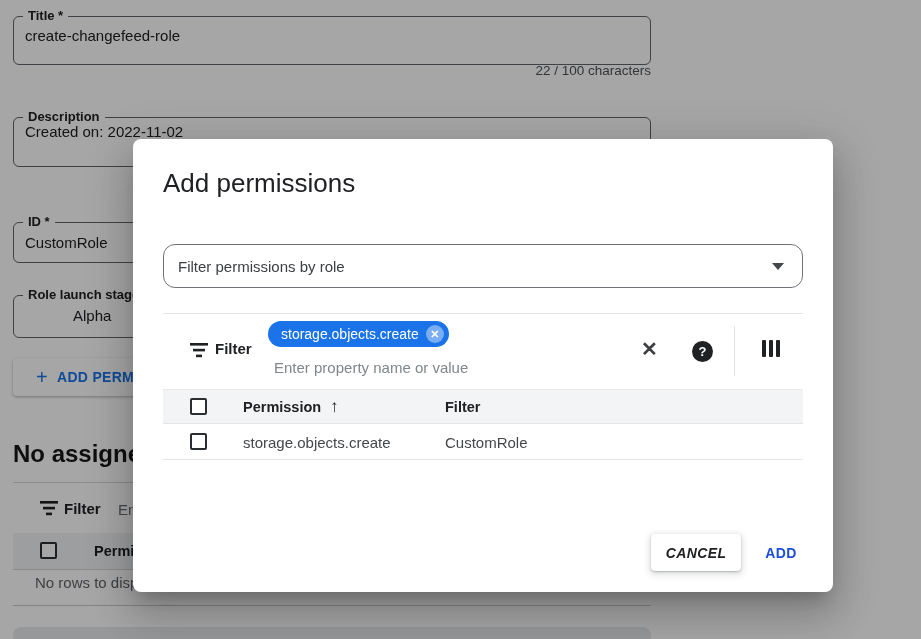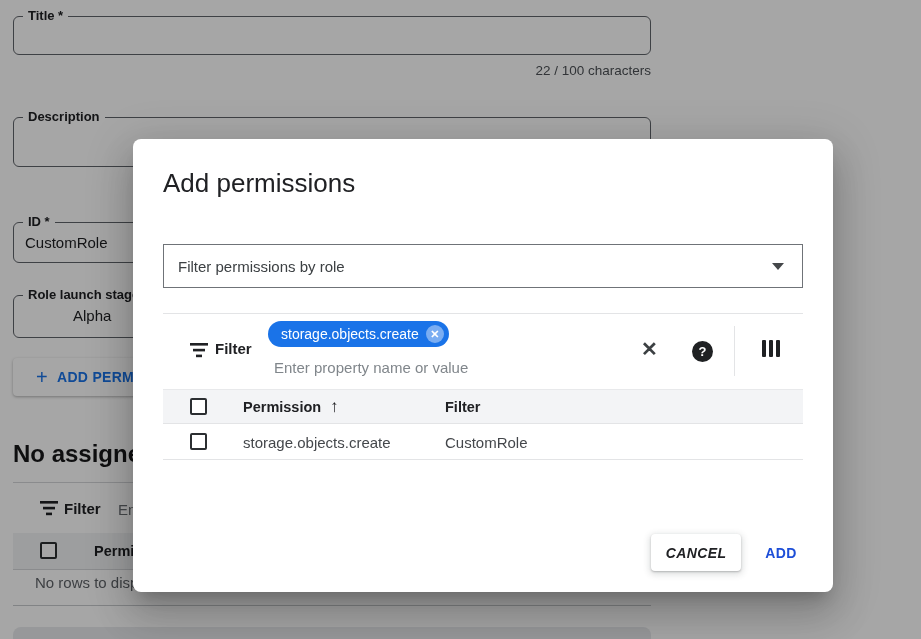--- a/index.html
+++ b/index.html
@@ -41,21 +41,21 @@
   .scrim { position:absolute; inset:0; background:rgba(0,0,0,0.35); }
 
   
   .modal { position:absolute; left:133px; top:139px; width:700px; height:453px;
            background:#fff; border-radius:8px;
            box-shadow:0 11px 15px -7px rgba(0,0,0,.2), 0 24px 38px 3px rgba(0,0,0,.14),
                       0 9px 46px 8px rgba(0,0,0,.12); }
   .modal-title { position:absolute; left:30px; top:29px; font-size:26px; font-weight:400;
                  color:#202124; }
   .role-select { position:absolute; left:30px; top:105px; width:640px; height:44px;
-                 border:1px solid #6f7378; border-radius:0; display:flex; align-items:center;
+                 border:1px solid #6f7378; border-radius:12px; display:flex; align-items:center;
                  padding:0 18px 0 14px; cursor:pointer; background:#fff; }
   .role-select-text { font-size:15px; color:#3c4043; flex:1; }
   .caret-down { width:0; height:0; border-left:6px solid transparent; border-right:6px solid transparent;
                 border-top:7px solid #44474a; }
 
   .toolbar { position:absolute; left:30px; top:174px; width:640px; height:76px;
              border-top:1px solid #e3e4e6; }
   .t-filter-icon { position:absolute; left:27px; top:29px; }
   .t-filter-label { position:absolute; left:52px; top:26px; font-size:15px; font-weight:700; color:#202124; }
   .chip { position:absolute; left:105px; top:7px; height:26px; border-radius:13px;
@@ -94,27 +94,29 @@
              background:none; border:none; font-family:inherit; font-size:14px; font-weight:700;
              letter-spacing:.4px; color:#1d4ed8; cursor:default; }
 </style>
 </head>
 <body>
 
 <div class="screen">
 
   <div class="page">
 
-    <div class="fld" style="left:13px; top:16px; width:638px; height:39px;">
+    <div class="fld" style="left:13px; top:16px; width:638px; height:49px;">
       <span class="fld-label">Title *</span>
+      <span class="fld-value" style="top:10px;">create-changefeed-role</span>
     </div>
     <div class="char-counter">22 / 100 characters</div>
 
     <div class="fld" style="left:13px; top:117px; width:638px; height:50px;">
       <span class="fld-label">Description</span>
+      <span class="fld-value" style="top:5px;">Created on: 2022-11-02</span>
     </div>
 
     <div class="fld" style="left:13px; top:222px; width:638px; height:41px;">
       <span class="fld-label">ID *</span>
       <span class="fld-value" style="top:11px;">CustomRole</span>
     </div>
 
     <div class="fld" style="left:13px; top:295px; width:638px; height:43px;">
       <span class="fld-label">Role launch stage</span>
       <span class="fld-value" style="top:11px;margin-left:48px;">Alpha</span>

